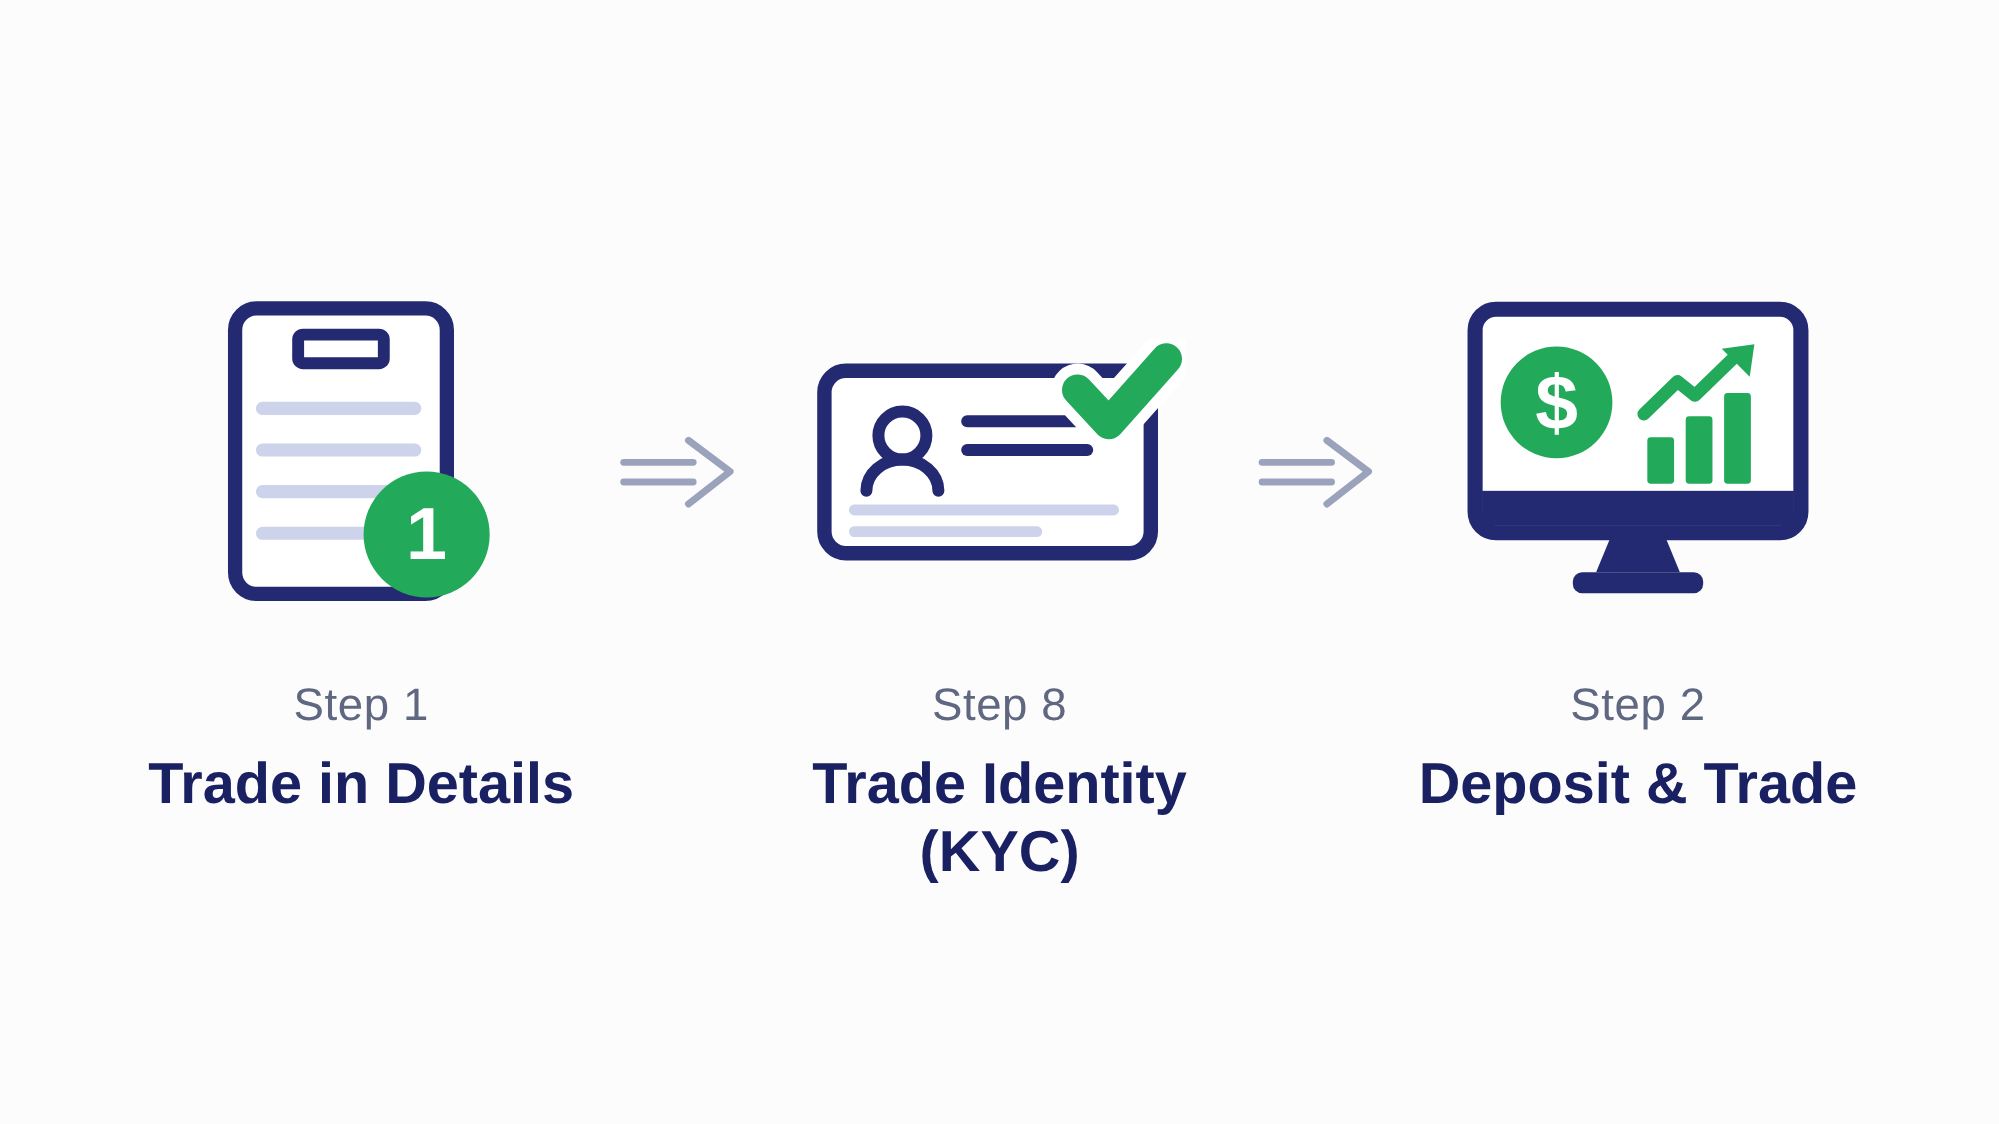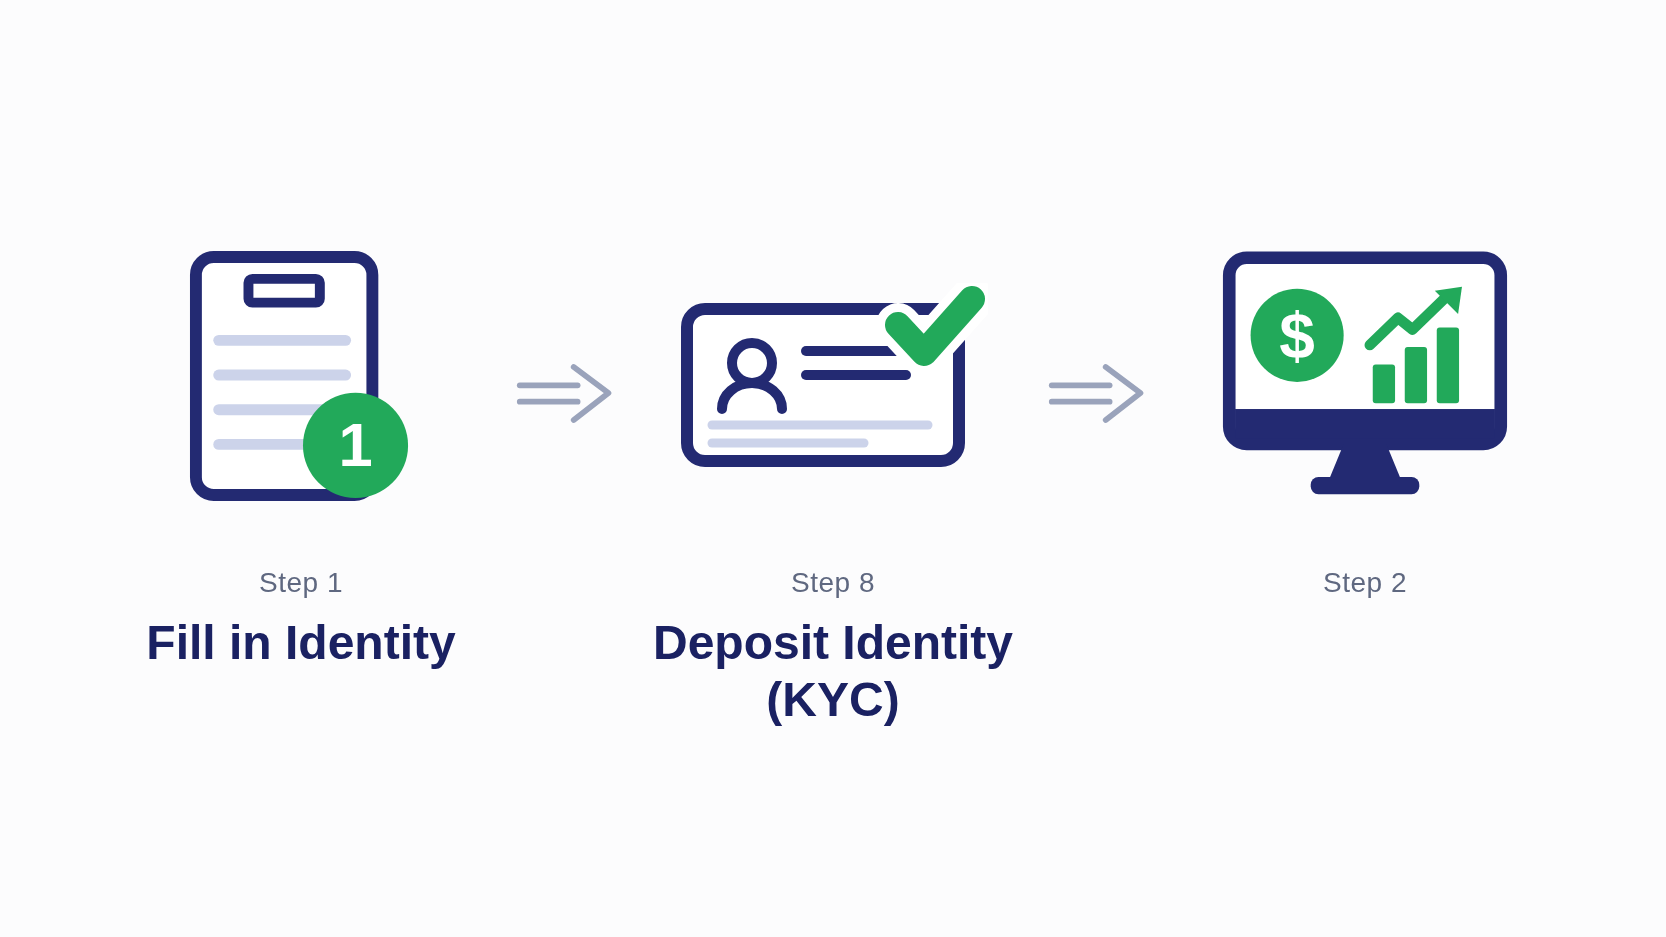--- a/index.html
+++ b/index.html
@@ -32,21 +32,21 @@
     justify-content: center;
   }
   .arrow-cell {
     width: 112px;
     margin-top: 108px;
     display: flex;
     justify-content: center;
   }
   .step-label {
     margin-top: 62px;
-    font-size: 28px;
+    font-size: 38px;
     font-weight: 400;
     color: #5f6880;
     letter-spacing: 0.5px;
   }
   .step-title {
     margin-top: 16px;
     font-size: 48px;
     font-weight: 700;
     color: #1a2162;
     text-align: center;
@@ -70,21 +70,21 @@
           <line x1="32" y1="162" x2="150" y2="162"></line>
           <line x1="32" y1="197" x2="118" y2="197"></line>
         </g>
         <g>
           <circle cx="170" cy="198" r="53" fill="#22a95a"></circle>
           <text x="170" y="219" text-anchor="middle" font-family="Liberation Sans, sans-serif" font-size="62" font-weight="bold" fill="#ffffff">1</text>
         </g>
       </svg>
     </div>
     <div class="step-label">Step 1</div>
-    <div class="step-title">Fill in Identity</div>
+    <div class="step-title">Trade in Details</div>
   </div>
 
   <div class="arrow-cell">
     <svg width="106" height="70" viewBox="0 0 110 70">
       <g stroke="#9aa3bb" stroke-width="6" fill="none" stroke-linecap="round" stroke-linejoin="round">
         <line x1="6" y1="27" x2="66" y2="27"></line>
         <line x1="6" y1="44" x2="66" y2="44"></line>
         <polyline points="62,8 98,35 62,63"></polyline>
       </g>
     </svg>
@@ -106,21 +106,21 @@
           <line x1="34" y1="142" x2="250" y2="142"></line>
           <line x1="34" y1="160" x2="186" y2="160"></line>
         </g>
         <g>
           <path d="M 220 42 l 26 28 l 48 -54" fill="none" stroke="#ffffff" stroke-width="44" stroke-linecap="round" stroke-linejoin="round"></path>
           <path d="M 220 42 l 26 28 l 48 -54" fill="none" stroke="#22a95a" stroke-width="26" stroke-linecap="round" stroke-linejoin="round"></path>
         </g>
       </svg>
     </div>
     <div class="step-label">Step 8</div>
-    <div class="step-title">Deposit Identity (KYC)</div>
+    <div class="step-title">Trade Identity (KYC)</div>
   </div>
 
   <div class="arrow-cell">
     <svg width="106" height="70" viewBox="0 0 110 70">
       <g stroke="#9aa3bb" stroke-width="6" fill="none" stroke-linecap="round" stroke-linejoin="round">
         <line x1="6" y1="27" x2="66" y2="27"></line>
         <line x1="6" y1="44" x2="66" y2="44"></line>
         <polyline points="62,8 98,35 62,63"></polyline>
       </g>
     </svg>
@@ -142,15 +142,16 @@
           <rect x="191" y="100" width="23" height="58" rx="3" fill="#22a95a"></rect>
           <rect x="224" y="80" width="23" height="78" rx="3" fill="#22a95a"></rect>
         </g>
         <g>
           <polyline points="155,98 184,70 199,82 232,50" fill="none" stroke="#22a95a" stroke-width="11" stroke-linecap="round" stroke-linejoin="round"></polyline>
           <path d="M 222 42 L 250 38 L 246 66 Z" fill="#22a95a"></path>
         </g>
       </svg>
     </div>
     <div class="step-label">Step 2</div>
+    <div class="step-title">Deposit &amp; Trade</div>
   </div>
 
 </div>
 
 </body></html>

